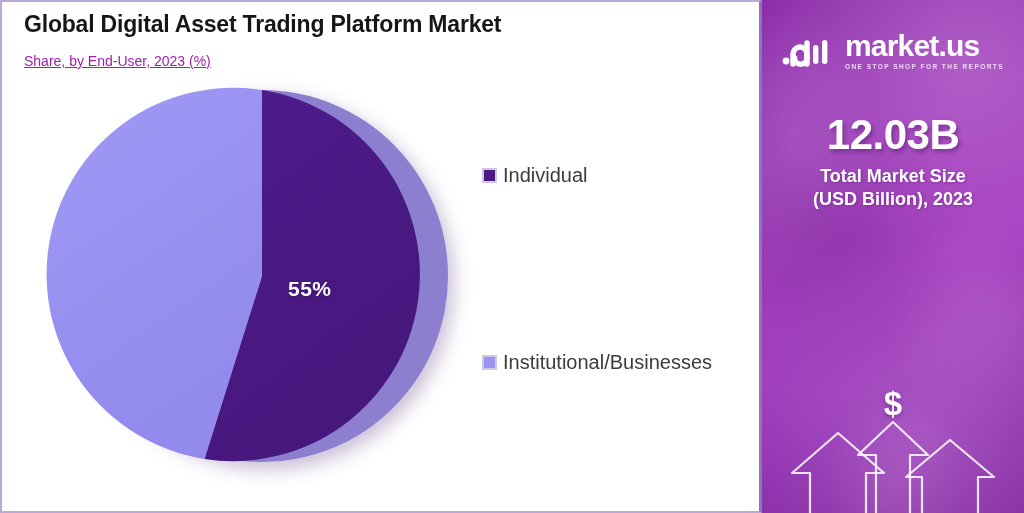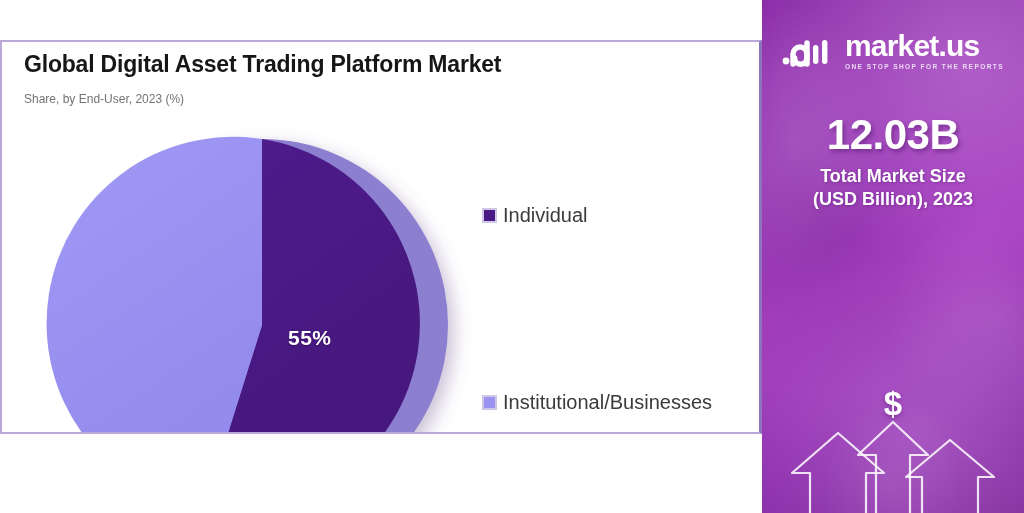--- a/index.html
+++ b/index.html
@@ -17,57 +17,57 @@
     height: 513px;
     overflow: hidden;
     background: #ffffff;
     display: flex;
   }
 
   
   .chart-card {
     position: relative;
     width: 762px;
-    height: 394px;
+    height: 513px;
     box-sizing: border-box;
     background: #ffffff;
     border: 2px solid #b9a8d8;
     border-right: 3px solid #8e74bd;
     overflow: hidden;
-    margin-top: 40px;
   }
 
   .titles {
     position: absolute;
     left: 22px;
     top: 8px;
     right: 20px;
   }
   .chart-title {
     font-size: 23px;
     font-weight: bold;
     color: #161616;
     letter-spacing: -0.2px;
     margin: 0;
     line-height: 1.3;
     white-space: nowrap;
   }
   .chart-subtitle {
-    font-size: 12px;
-    color: #737373;
+    font-size: 14px;
+    color: #a21caf;
     margin: 12px 0 0 0;
     line-height: 1.3;
     white-space: nowrap;
+    text-decoration: underline;
   }
 
   
   .pie-wrap {
     position: absolute;
     left: 73px;
-    top: 96px;
+    top: 87px;
     width: 374px;
     height: 374px;
   }
   .pie-shadow {
     position: absolute;
     left: 5px;
     top: 7px;
     width: 374px;
     height: 374px;
     border-radius: 50%;

